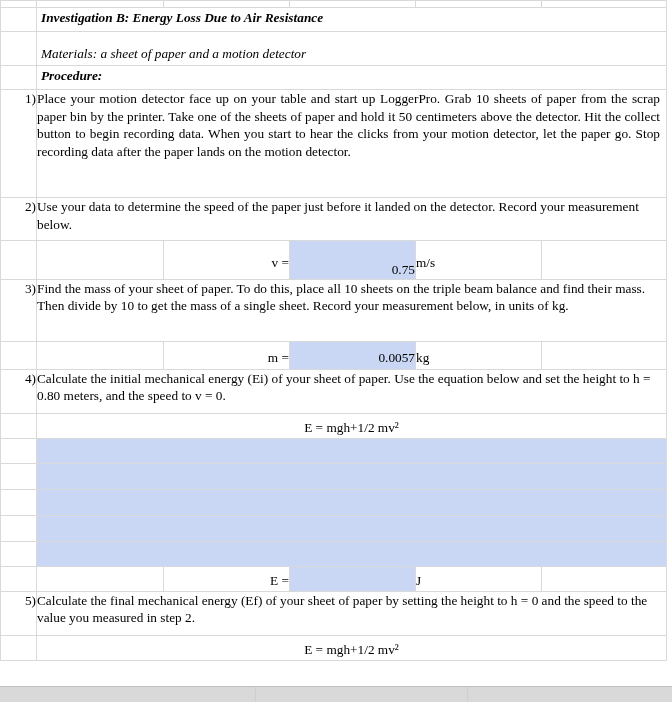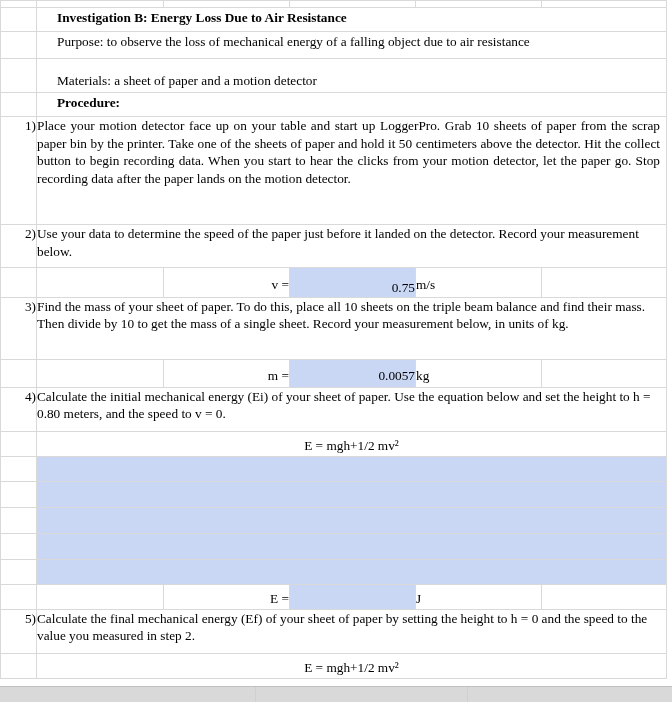--- a/index.html
+++ b/index.html
@@ -50,22 +50,23 @@
   }
   .rightlbl {
     text-align: right;
     padding-right: 3px;
   }
   .center { text-align: center; }
   .hl { background: #c9d7f4 !important; }
   td.spill { overflow: visible; position: relative; }
   .spilltext {
     position: absolute;
-    left: 20px; top: 1px;
+    left: 4px; top: 1px;
     white-space: nowrap;
+    font-style: italic;
   }
   
   #scrollstrip {
     position: absolute;
     left: 0; top: 686px;
     width: 672px; height: 16px;
     background: #d9d9d9;
     border-top: 1px solid #bfbfbf;
   }
   #scrollstrip .tick {
@@ -100,26 +101,20 @@
         <td class="rowcell" style="height:7px"></td>
       </tr>
 
       <tr>
         <td style="height:24px"></td>
         <td class="pad spill bold" colspan="5" style="height:24px">
           <span class="spilltext bold">Investigation B: Energy Loss Due to Air Resistance</span>
         </td>
       </tr>
 
-      <tr>
-        <td style="height:27px"></td>
-        <td class="pad spill" colspan="5" style="height:27px">
-          <span class="spilltext">Purpose: to observe the loss of mechanical energy of a falling object due to air resistance</span>
-        </td>
-      </tr>
 
       <tr>
         <td style="height:34px"></td>
         <td class="pad spill" colspan="5" style="height:34px">
           <span class="spilltext" style="top:13px">Materials: a sheet of paper and a motion detector</span>
         </td>
       </tr>
 
       <tr>
         <td style="height:24px"></td>
@@ -135,21 +130,21 @@
 
       <tr>
         <td class="pad rightlbl" style="height:43px;vertical-align:top">2)</td>
         <td class="pad" colspan="5" style="height:43px;padding-right:6px">Use your data to determine the speed of the paper just before it landed on the detector. Record your measurement below.</td>
       </tr>
 
       <tr>
         <td style="height:28px"></td>
         <td></td>
         <td class="pad rightlbl" style="vertical-align:middle;padding-top:5px">v =</td>
-        <td class="num hl" style="vertical-align:middle;padding-top:11px">0.75</td>
+        <td class="num hl" style="vertical-align:middle;padding-top:20px">0.75</td>
         <td class="pad" style="vertical-align:middle;padding-top:5px">m/s</td>
         <td></td>
       </tr>
 
       <tr>
         <td class="pad rightlbl" style="height:62px;vertical-align:top">3)</td>
         <td class="pad" colspan="5" style="height:62px;padding-right:6px">Find the mass of your sheet of paper. To do this, place all 10 sheets on the triple beam balance and find their mass. Then divide by 10 to get the mass of a single sheet. Record your measurement below, in units of kg.</td>
       </tr>
 
       <tr>

